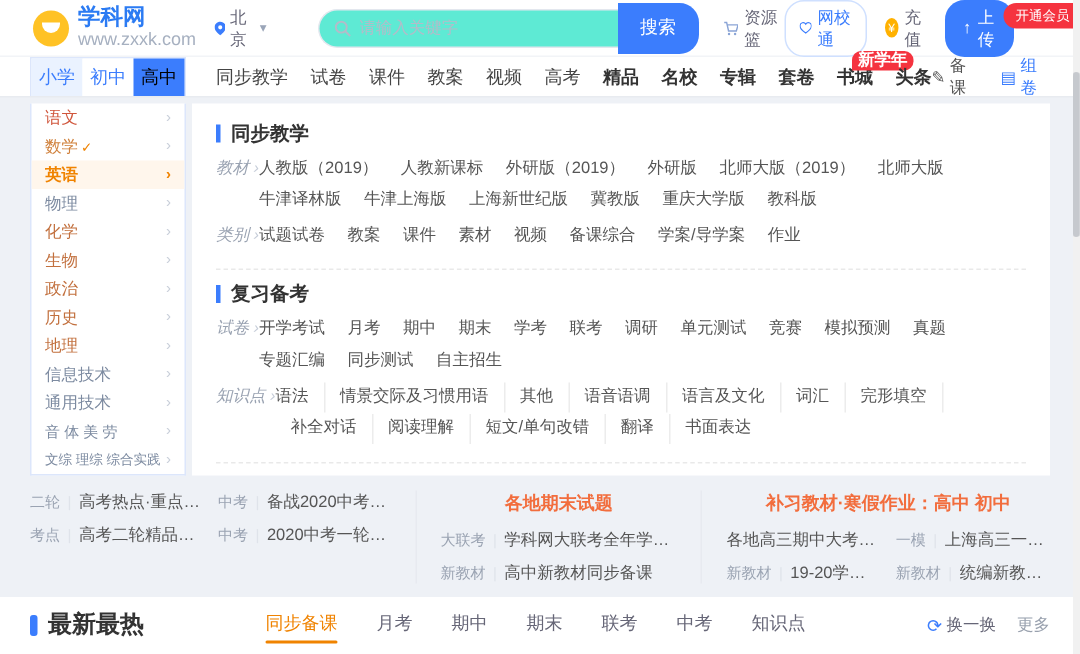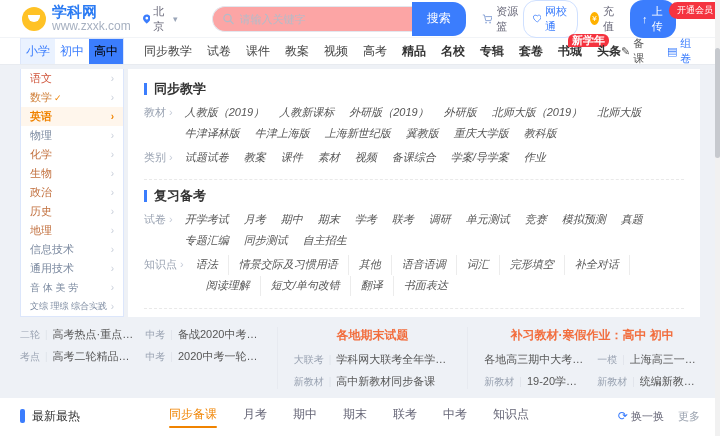--- a/index.html
+++ b/index.html
@@ -16,21 +16,21 @@
     position:relative; flex-shrink:0; }
   .mascot::after { content:""; position:absolute; left:6px; top:8px; width:12px;
     height:7px; border-radius:0 0 10px 10px; background:#fff; }
   .logo-txt { display:flex; flex-direction:column; line-height:1.05; }
   .logo-name { color:#2b7bf3; font-weight:bold; font-size:15px; }
   .logo-url { color:#a6b0c0; font-size:12px; }
   .city { display:flex; align-items:center; gap:3px; margin-left:12px;
     color:#667; font-size:11px; cursor:pointer; }
   .caret { color:#9aa5b8; font-size:9px; }
   .searchbox { display:flex; align-items:center; margin-left:34px; }
-  .search-wrap { width:200px; height:26px; background:#fca5a5; border:1px solid #e3e7ee;
+  .search-wrap { width:200px; height:26px; background:#5eead4; border:1px solid #e3e7ee;
     border-right:none; border-radius:13px 0 0 13px; display:flex; align-items:center;
     gap:6px; padding:0 10px; }
   .search-wrap input { border:none; outline:none; background:transparent;
     font-size:11px; width:100%; color:#333;
     font-family:"Liberation Sans","DejaVu Sans",sans-serif; }
   .search-wrap input::placeholder { color:#b3bcc9; }
   .search-btn { width:54px; height:34px; border:none; background:#3b7dfd; color:#fff;
     border-radius:0 13px 13px 0; font-size:12px; cursor:pointer; }
   .basket { display:flex; align-items:center; gap:4px; margin-left:16px;
     color:#667; font-size:11px; cursor:pointer; }
@@ -75,23 +75,23 @@
   .side-suffix:empty { display:none; }
   .chev { color:#c9cfda; font-size:10px; }
   .side-item.active .chev { color:#f08300; }
   .main { flex:1; background:#fff; padding:4px 16px 0; overflow:hidden; }
   .section { padding:7px 0 8px; border-bottom:1px dashed #e9e9e9; }
   .section:last-of-type { border-bottom:none; }
   .sec-title { display:flex; align-items:center; gap:7px; font-size:13px;
     font-weight:bold; color:#333; margin-bottom:5px; }
   .sec-bar { width:3px; height:12px; background:#3b7dfd; }
   .frow { display:flex; font-size:11px; margin:4px 0; line-height:1.8; }
-  .frow-label { color:#9aa3b2; white-space:nowrap; margin-right:12px; flex-shrink:0; }
+  .frow-label { color:#9aa3b2; white-space:nowrap; margin-right:0; flex-shrink:0;font-style:italic; }
   .frow-label::after { content:" ›"; color:#c5ccd8; }
-  .row-items { display:flex; flex-wrap:wrap; column-gap:15px; row-gap:1px; color:#555;font-style:italic; }
+  .row-items { display:flex; flex-wrap:wrap; column-gap:15px; row-gap:1px; color:#555; }
   .row-items.piped { column-gap:0; }
   .row-items.piped .itm { padding:0 10px; border-right:1px solid #ececec; }
   .row-items.piped .itm:first-of-type { padding-left:0; }
   .row-items.piped .itm:last-of-type { border-right:none; }
   .itm { cursor:pointer; white-space:nowrap; }
   
   .panels { display:flex; gap:16px; padding:10px 20px 0; }
   .panel-a { flex:1.45; } .panel-b { flex:0.95; } .panel-c { flex:1.3; }
   .panel + .panel { border-left:1px solid #e7eaf0; padding-left:16px; }
   .panel-title { color:#f26d3d; font-size:12px; font-weight:bold;
@@ -101,22 +101,22 @@
   .panel-b .panel-items { grid-template-columns:1fr; }
   .pitem { display:flex; align-items:center; gap:5px; white-space:nowrap;
     overflow:hidden; cursor:pointer; }
   .ptag { color:#9aa3b2; font-size:10px; flex-shrink:0; }
   .ptag::after { content:"|"; color:#dfe3ea; margin-left:5px; }
   .ptag:empty { display:none; }
   .ptext { overflow:hidden; text-overflow:ellipsis; }
   
   .hot-strip { background:#fff; margin-top:9px; padding:8px 20px 20px;
     display:flex; align-items:center; }
-  .hot-title { display:flex; align-items:center; gap:7px; font-size:12px;
-    font-weight:normal; color:#333; }
+  .hot-title { display:flex; align-items:center; gap:7px; font-size:16px;
+    font-weight:bold; color:#333; }
   .hot-icon { width:5px; height:14px; background:#3b7dfd; border-radius:2px; }
   .hot-tabs { display:flex; gap:26px; margin:0 auto; font-size:12px; color:#667; }
   .hot-tab { cursor:pointer; position:relative; padding-bottom:3px; }
   .hot-tab.active { color:#f08300; }
   .hot-tab.active::after { content:""; position:absolute; left:0; right:0; bottom:-2px;
     height:2px; background:#f08300; border-radius:1px; }
   .hot-actions { display:flex; align-items:center; gap:14px; font-size:11px; color:#99a1ae; }
   .hot-refresh { display:flex; align-items:center; gap:3px; color:#667; cursor:pointer; }
   .refresh-glyph { color:#3b7dfd; font-size:12px; }
   .hot-more { cursor:pointer; }
@@ -424,20 +424,21 @@
           </span>
       </div>
       <div class="frow">
         <span class="frow-label">知识点</span>
         <span class="row-items piped">
 
         <span class="itm">语法</span>
             <span class="itm">情景交际及习惯用语</span>
             <span class="itm">其他</span>
             <span class="itm">语音语调</span>
+            <span class="itm">语言及文化</span>
             <span class="itm">词汇</span>
             <span class="itm">完形填空</span>
             <span class="itm">补全对话</span>
             <span class="itm">阅读理解</span>
             <span class="itm">短文/单句改错</span>
             <span class="itm">翻译</span>
             <span class="itm">书面表达</span>
           </span>
       </div>
     </div>

